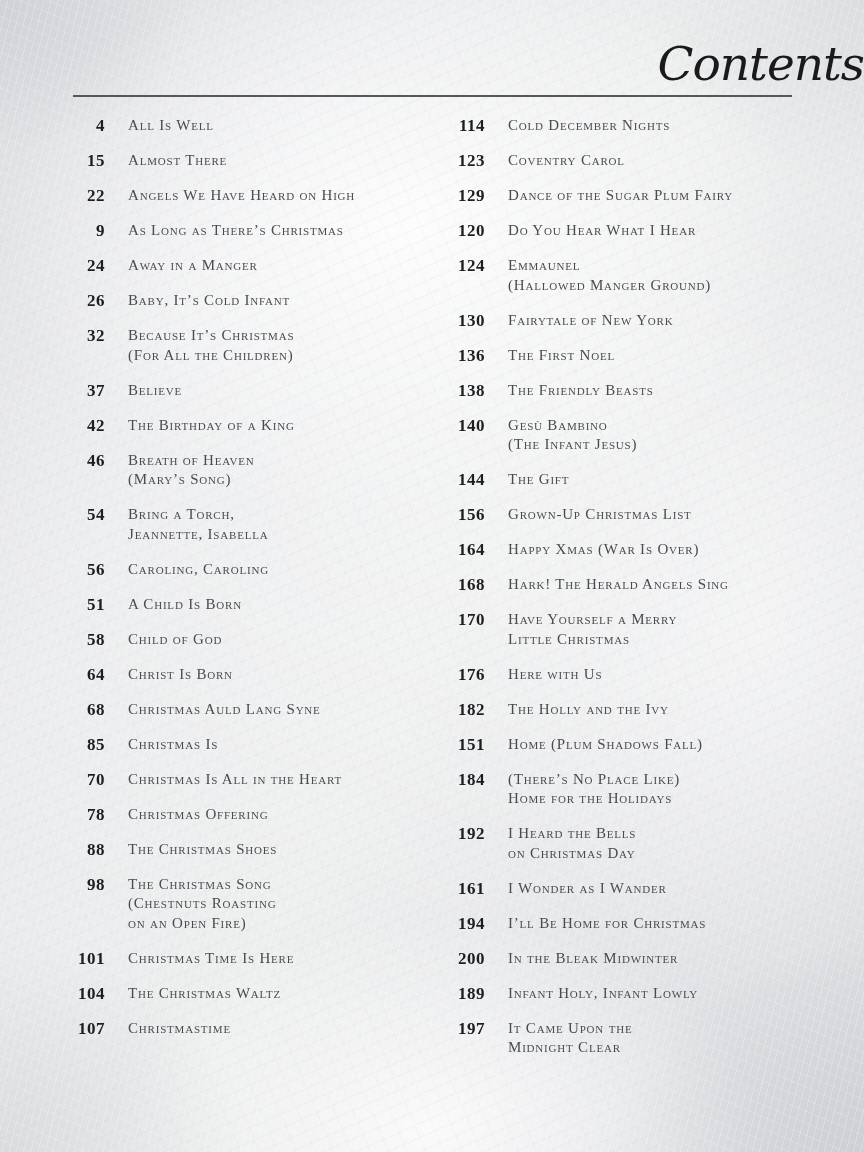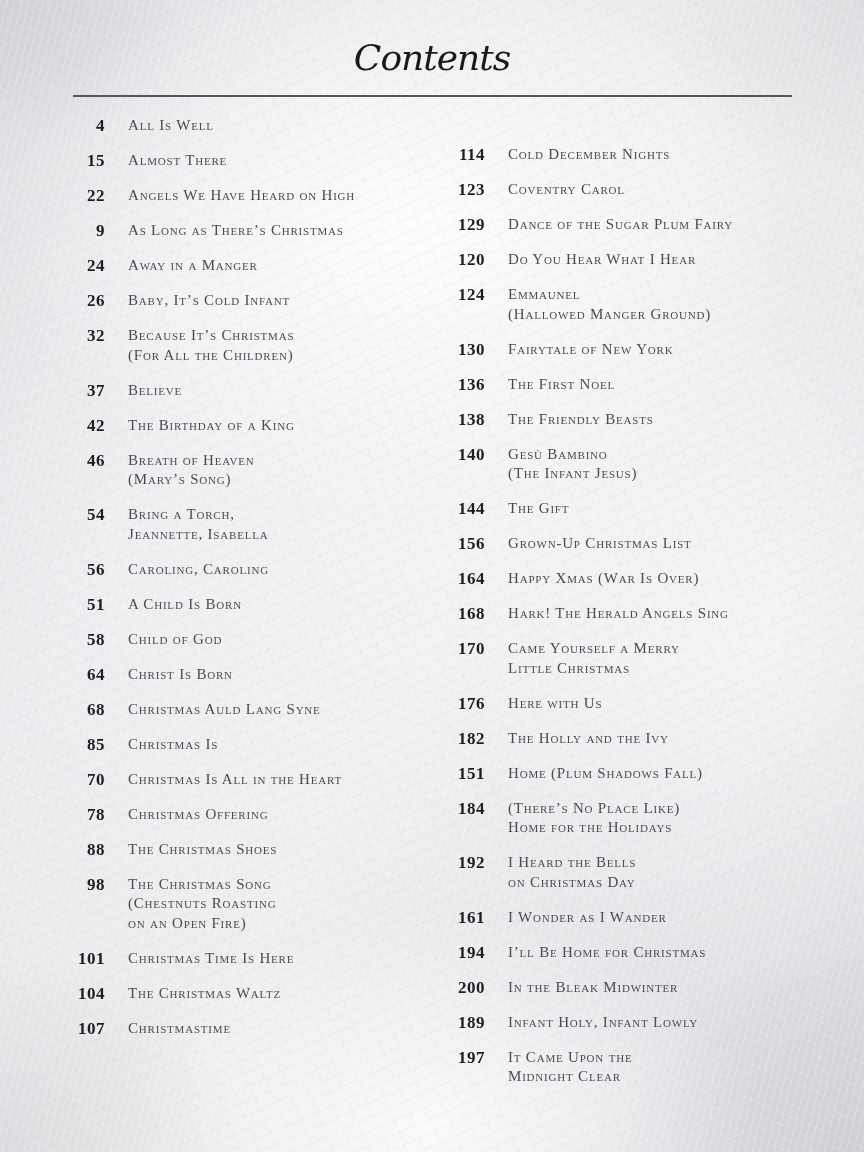--- a/index.html
+++ b/index.html
@@ -33,30 +33,30 @@
       repeating-linear-gradient(67deg,  rgba(214,216,220,.18) 0 2px, rgba(214,216,220,0) 2px 17px);
   }
 
   .title-rule {
     position: absolute; top: 95px; left: 73px; width: 719px; height: 2px;
     background: #55575c;
   }
 
   .page-title {
     position: absolute; top: 40px; left: 0; right: 0; margin: 0;
-    text-align: center;
+    text-align: right;
     font-family: "DejaVu Serif", serif;
     font-style: italic; font-weight: 500;
-    font-size: 36px; line-height: 1; letter-spacing: -1px;
+    font-size: 47px; line-height: 1; letter-spacing: -1px;
     color: #1a1a1c;
   }
 
   .col { position: absolute; top: 116px; width: 375px; }
   .col-left  { left: 57px;  }
-  .col-right { left: 437px; margin-top: 29px; }
+  .col-right { left: 437px; }
 
   .entry { display: flex; align-items: flex-start; margin-bottom: 15.5px; }
 
   .num {
     flex: 0 0 48px; text-align: right;
     font-family: "Liberation Serif", serif;
     font-weight: bold; font-size: 17px; line-height: 19.5px;
     letter-spacing: .5px; color: #1d1e22;
   }
 
@@ -341,21 +341,21 @@
   <div class="entry">
     <span class="num">168</span>
     <span class="song">
           <div class="song-line">Hark! The Herald Angels Sing</div>
         </span>
   </div>
 
   <div class="entry">
     <span class="num">170</span>
     <span class="song">
-          <div class="song-line">Came Yourself a Merry</div>
+          <div class="song-line">Have Yourself a Merry</div>
           <div class="song-line">Little Christmas</div>
         </span>
   </div>
 
   <div class="entry">
     <span class="num">176</span>
     <span class="song">
           <div class="song-line">Here with Us</div>
         </span>
   </div>

